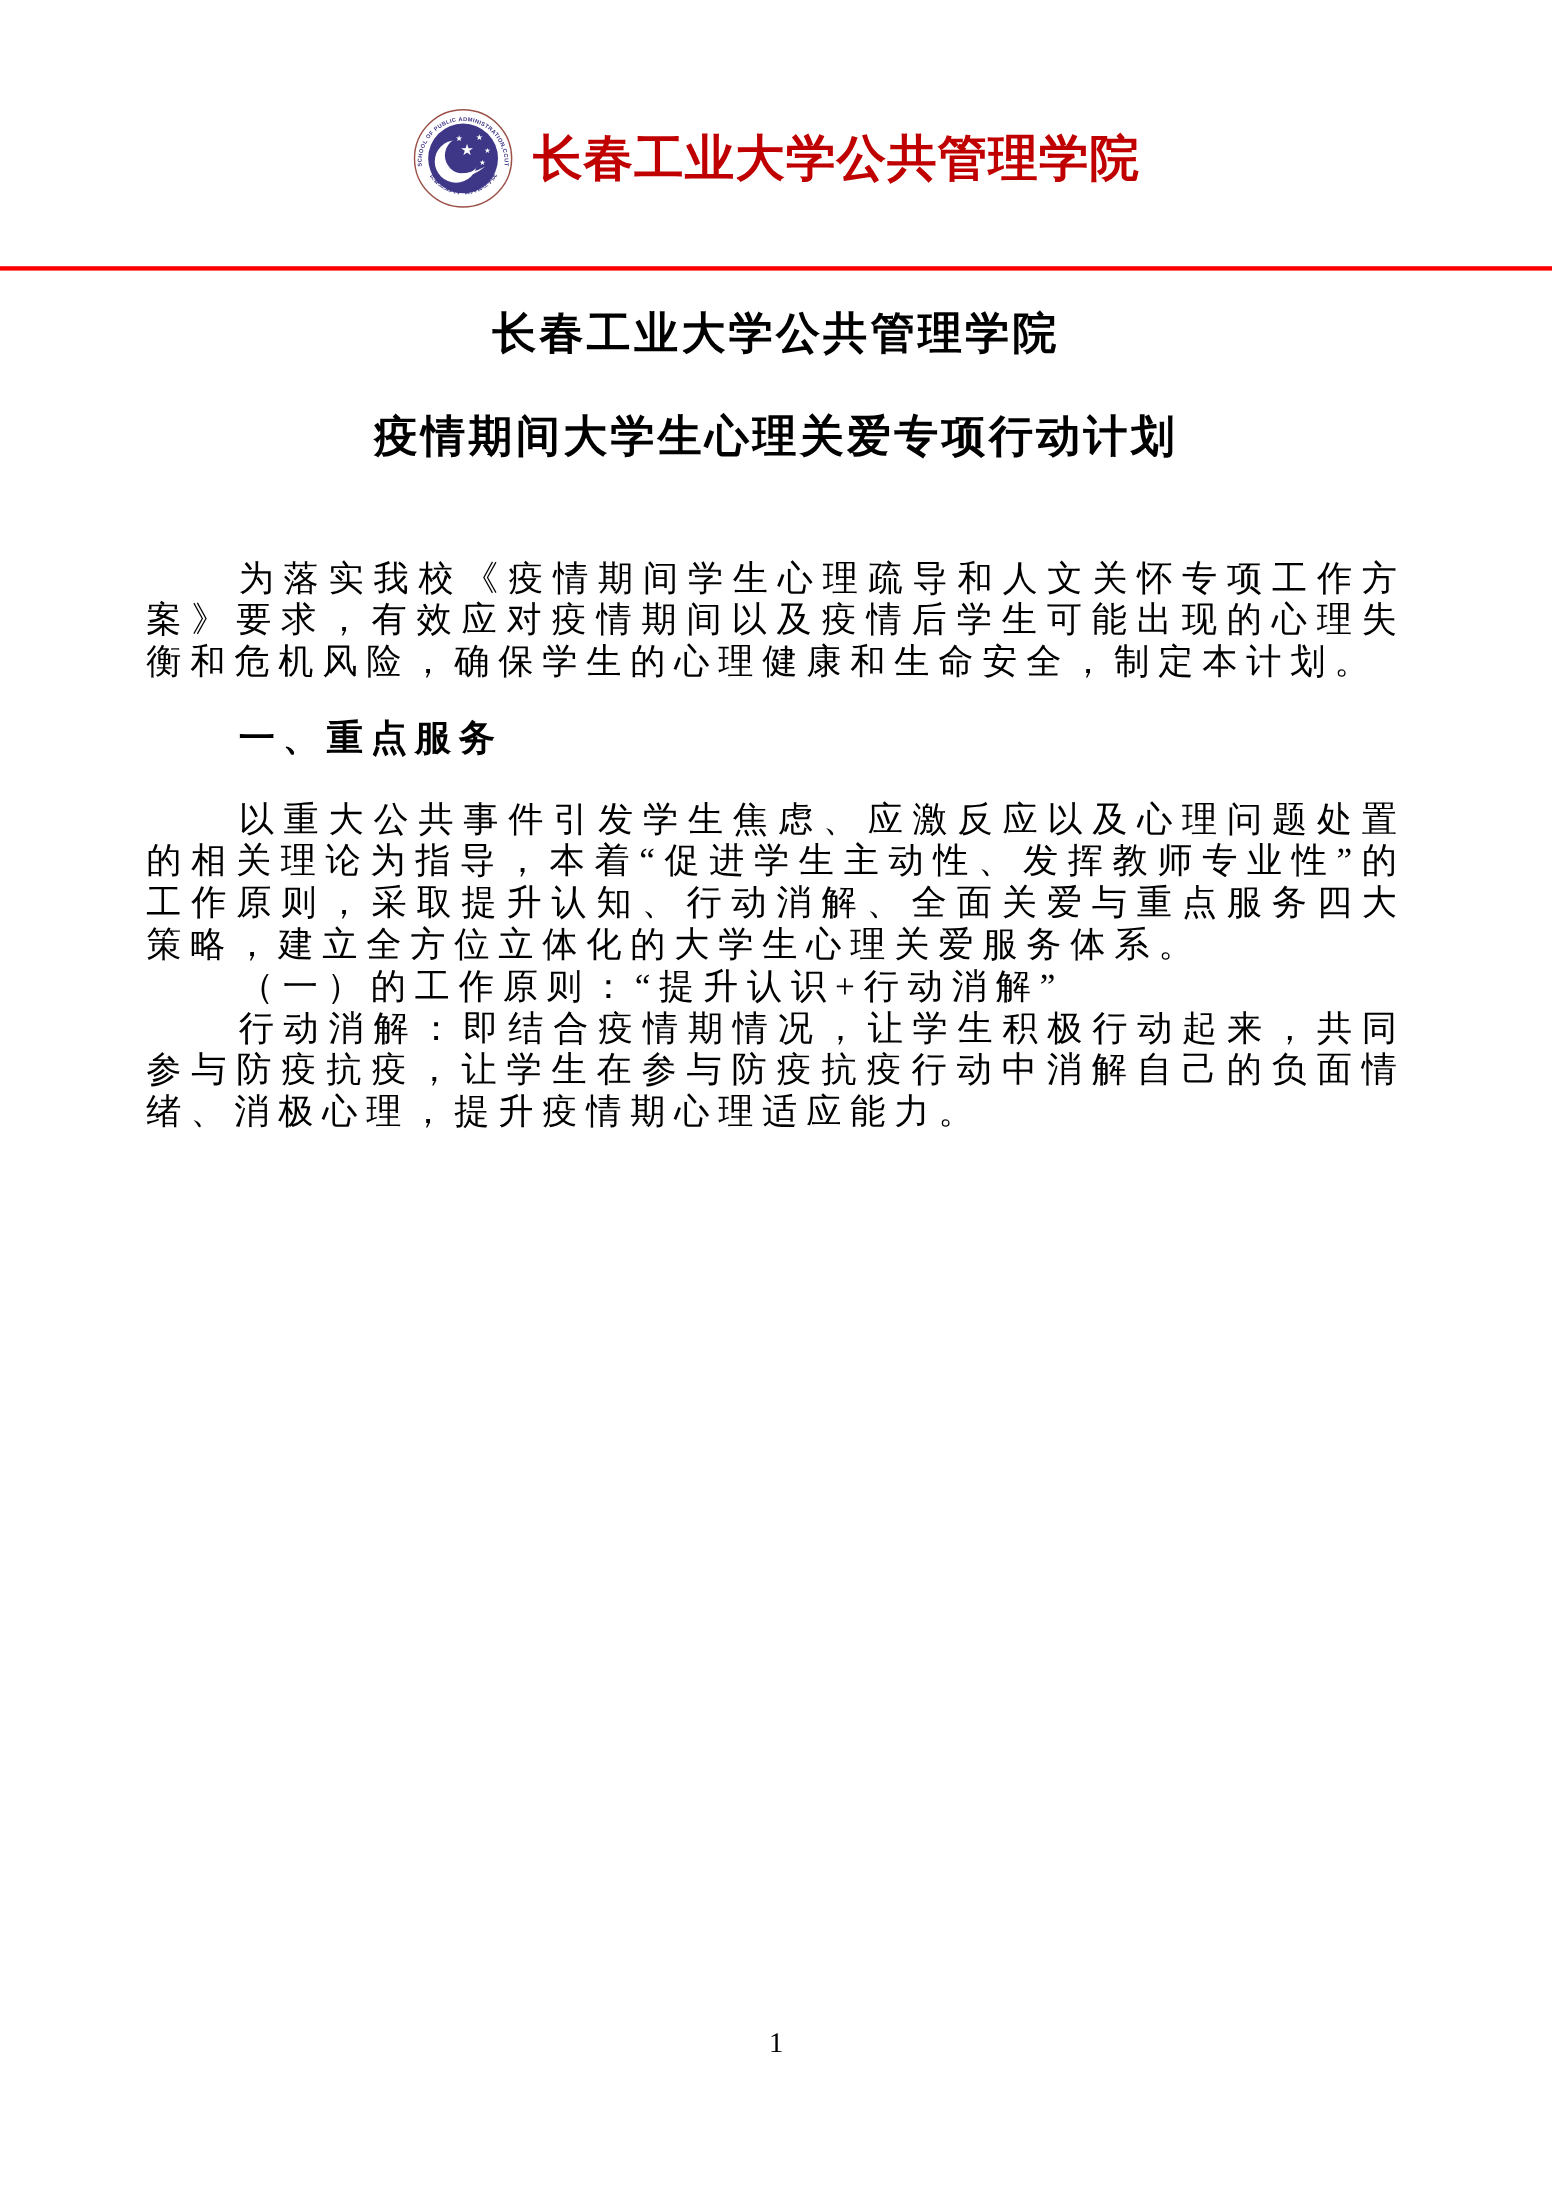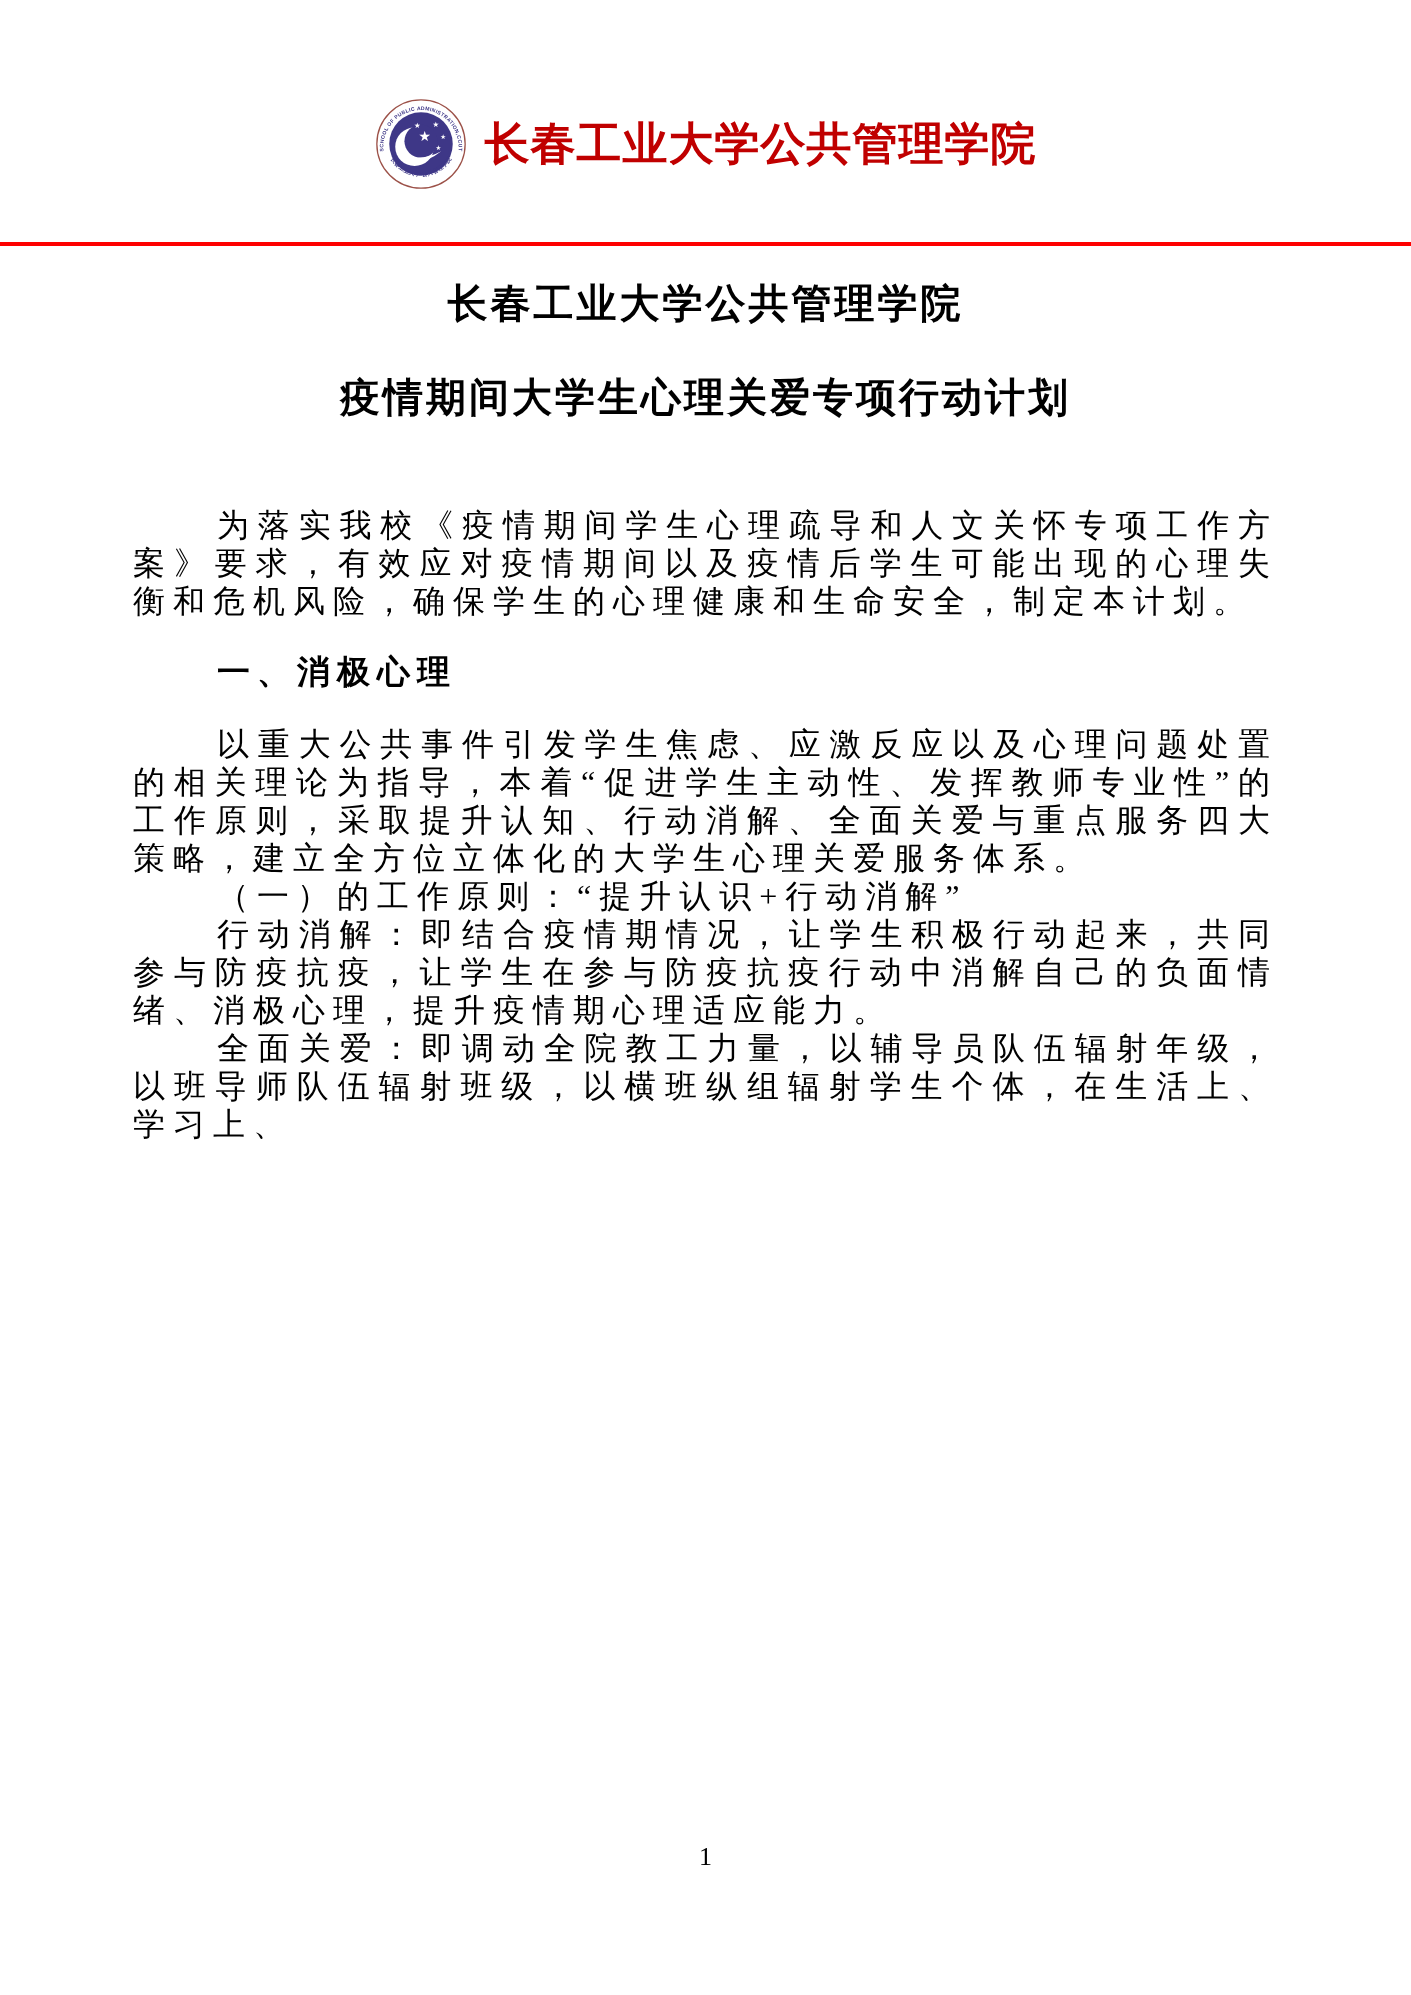--- a/index.html
+++ b/index.html
@@ -133,24 +133,23 @@
 
   <div class="red-rule"></div>
 
   <div class="titles">
     <div class="doc-title">长春工业大学公共管理学院</div>
     <div class="doc-title">疫情期间大学生心理关爱专项行动计划</div>
   </div>
 
   <div class="content">
     <p class="para">为落实我校《疫情期间学生心理疏导和人文关怀专项工作方案》要求，有效应对疫情期间以及疫情后学生可能出现的心理失衡和危机风险，确保学生的心理健康和生命安全，制定本计划。</p>
-    <p class="para-heading">一、消极心理</p>
+    <p class="para-heading">一、重点服务</p>
     <p class="para">以重大公共事件引发学生焦虑、应激反应以及心理问题处置的相关理论为指导，本着“促进学生主动性、发挥教师专业性”的工作原则，采取提升认知、行动消解、全面关爱与重点服务四大策略，建立全方位立体化的大学生心理关爱服务体系。</p>
     <p class="para">（一）的工作原则：“提升认识+行动消解”</p>
     <p class="para">行动消解：即结合疫情期情况，让学生积极行动起来，共同参与防疫抗疫，让学生在参与防疫抗疫行动中消解自己的负面情绪、消极心理，提升疫情期心理适应能力。</p>
-    <p class="para">全面关爱：即调动全院教工力量，以辅导员队伍辐射年级，以班导师队伍辐射班级，以横班纵组辐射学生个体，在生活上、学习上、</p>
   </div>
 
   <div class="footer">
     <span>1</span>
   </div>
 
 </div>
 
 </body></html>

